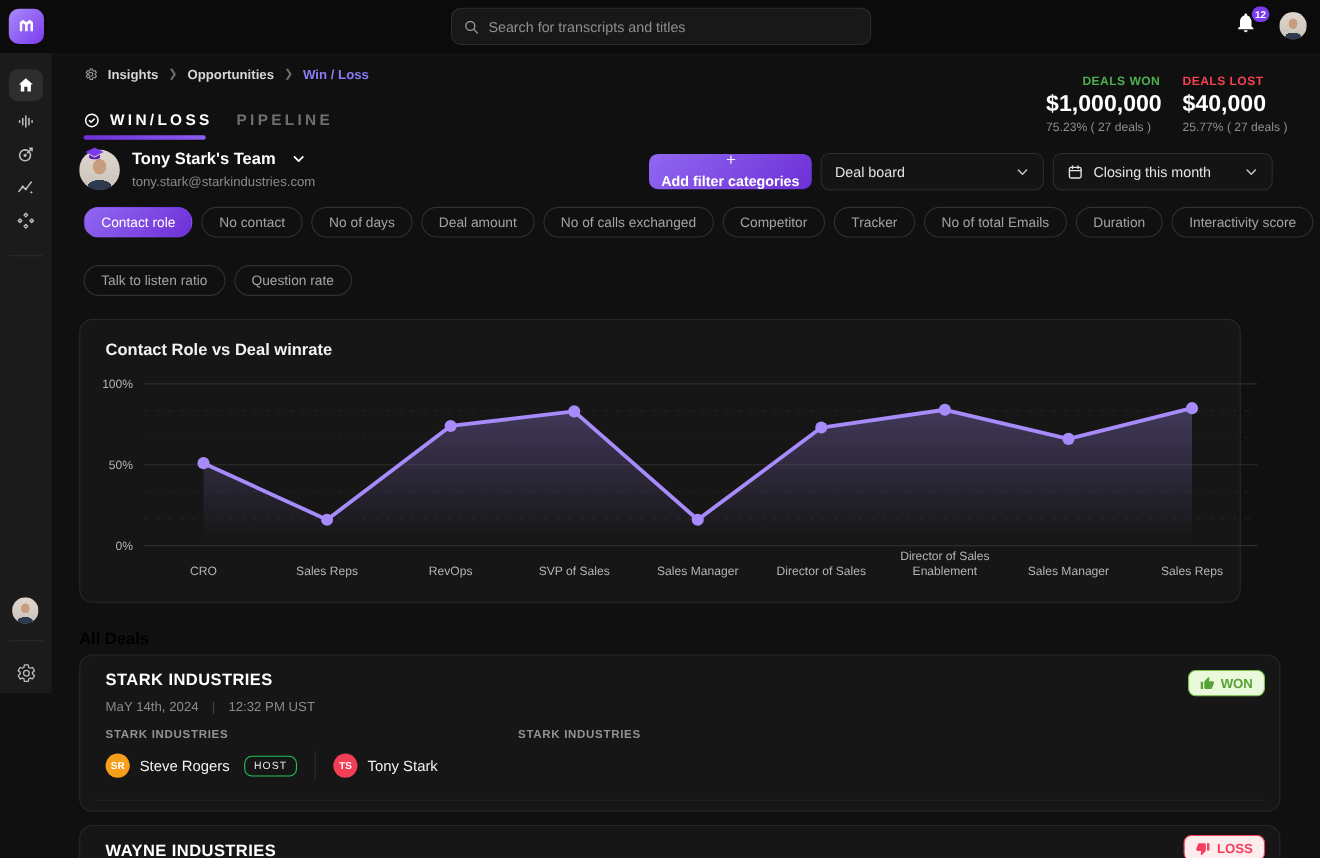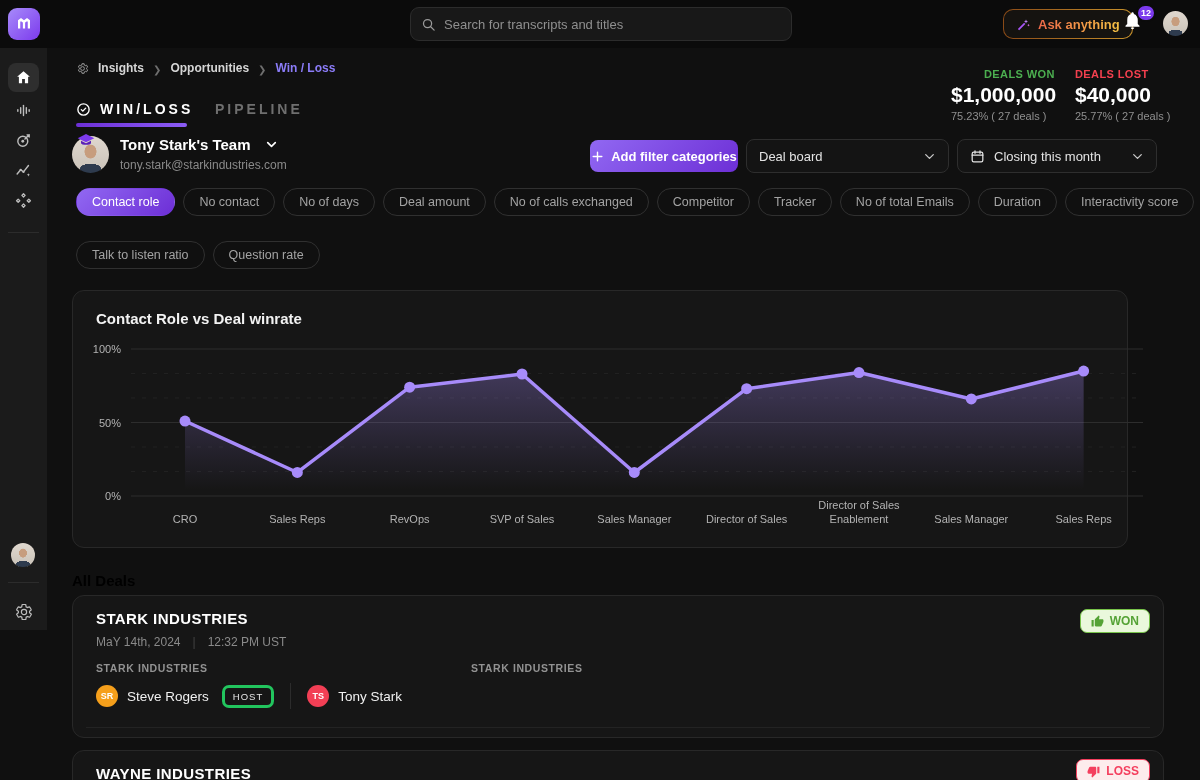--- a/index.html
+++ b/index.html
@@ -34,21 +34,21 @@
 
   
   .sidebar { position:absolute; top:48px; left:0; width:47px; height:582px; background:#1b1b1b; z-index:4; }
   .side-cell { position:absolute; left:8px; width:31px; height:29px; border-radius:8px;
     display:flex; align-items:center; justify-content:center; cursor:pointer; }
   .side-cell.active { background:#2e2e2e; }
   .side-divider { position:absolute; left:8px; width:31px; height:1px; background:#2c2c2c; }
   .sidebar .avatar-photo { position:absolute; left:11px; top:495px; width:24px; height:24px; cursor:pointer; }
 
   
-  .breadcrumb { position:absolute; top:61px; left:76px; display:flex; align-items:flex-end; gap:9px; font-size:12px; }
+  .breadcrumb { position:absolute; top:61px; left:76px; display:flex; align-items:flex-start; gap:9px; font-size:12px; }
   .crumb { color:#d6d6d6; font-weight:bold; cursor:pointer; }
   .crumb-sep { color:#6f6f6f; font-size:10px; }
   .crumb.current { color:#8b7cf8; }
   .tab { position:absolute; display:flex; align-items:center; gap:9px; cursor:pointer;
     font-size:14px; font-weight:bold; letter-spacing:3px; }
   .tab-winloss { top:101px; left:76px; color:#fff; }
   .tab-pipeline { top:101px; left:215px; color:#6f6f6f; }
   .tab-underline { position:absolute; top:123px; left:76px; width:111px; height:4px; border-radius:2px;
     background:linear-gradient(90deg,#6d2fd6,#8b5cf6); }
   .stat-col { position:absolute; top:68px; }
@@ -103,50 +103,40 @@
   .status-won { background:var(--won-bg); border:1px solid var(--won-border); color:var(--won-text); }
   .status-loss { background:var(--loss-bg); border:1px solid var(--loss-border); color:var(--loss-text); }
   .groups-row { position:absolute; top:66px; left:23px; right:23px; display:flex; }
   .p-group-0 { width:375px; } 
   .group-label { font-size:10.5px; font-weight:bold; letter-spacing:.6px; color:#929292; }
   .members { display:flex; align-items:center; margin-top:9px; }
   .member { display:flex; align-items:center; gap:9px; }
   .m-avatar { width:22px; height:22px; border-radius:50%; display:flex; align-items:center; justify-content:center;
     font-size:9px; font-weight:bold; }
   .m-name { font-size:13.5px; color:#f0f0f0; }
-  .host-pill { border:3px solid #22c55e; border-radius:7px; font-size:9.5px; letter-spacing:1px; color:#e6e6e6;
+  .host-pill { border:1px solid #22c55e; border-radius:7px; font-size:9.5px; letter-spacing:1px; color:#e6e6e6;
     padding:3px 8px; margin-left:4px; }
   .vsep { width:1px; height:26px; background:#2c2c2c; margin:0 16px; }
   .card-divider { position:absolute; left:13px; right:13px; top:131px; height:1px; background:#232323; }
 </style>
 </head>
 <body>
 
 <header class="topbar">
   <div class="logo">
     <svg width="18" height="18" viewBox="0 0 24 24">
       <path d="M4 18V7l4-3 4 3 4-3 4 3v11h-3v-9l-1-.8-2.5 1.9V18h-3v-7.9L8 8.2 7 9v9z" fill="#fff"></path>
     </svg>
   </div>
   <div class="search-wrap">
     <svg width="15" height="15" viewBox="0 0 24 24">
       <circle cx="10.5" cy="10.5" r="6.5" fill="none" stroke="#9a9a9a" stroke-width="2"></circle>
       <path d="M15.5 15.5L21 21" stroke="#9a9a9a" stroke-width="2" stroke-linecap="round"></path>
     </svg>
     <input type="text" placeholder="Search for transcripts and titles" style="">
-  </div>
-  <div class="ask-border">
-    <div class="ask-btn">
-      <svg width="15" height="15" viewBox="0 0 24 24">
-        <path d="M3 21l10-10 2 2L5 23z" fill="#a855f7" transform="translate(0,-2)"></path>
-        <path d="M16 4l1 2.3L19.3 7 17 8l-1 2.3L15 8l-2.3-1L15 6.3z" fill="#c084fc"></path>
-        <path d="M20 11l.6 1.4L22 13l-1.4.6L20 15l-.6-1.4L18 13l1.4-.6z" fill="#e879f9"></path>
-      </svg>
-      <span class="ask-label">Ask anything</span>
-    </div>
   </div>
   <div class="bell-wrap">
     <svg width="21" height="21" viewBox="0 0 24 24">
       <path d="M12 22c1.1 0 2-.9 2-2h-4c0 1.1.9 2 2 2zm6-6v-5c0-3.07-1.63-5.64-4.5-6.32V4c0-.83-.67-1.5-1.5-1.5s-1.5.67-1.5 1.5v.68C7.64 5.36 6 7.92 6 11v5l-2 2v1h16v-1l-2-2z" fill="#fff"></path>
     </svg>
     <span class="notif-badge">12</span>
   </div>
   <div class="avatar-photo"></div>
 </header>
 
@@ -248,21 +238,21 @@
     <div class="team-name">
       <span>Tony Stark's Team</span>
       <svg width="13" height="13" viewBox="0 0 24 24">
         <path d="M5 8.5l7 7 7-7" fill="none" stroke="#fff" stroke-width="3" stroke-linecap="round" stroke-linejoin="round"></path>
       </svg>
     </div>
     <div class="team-email">tony.stark@starkindustries.com</div>
   </div>
 </div>
 
-<button class="btn-add-filter" style="border:none;font-family:inherit;">
+<button class="btn-add-filter" style="border:none;font-family:inherit;flex-direction:column;">
   <svg width="13" height="13" viewBox="0 0 24 24">
     <path d="M12 4v16M4 12h16" stroke="#fff" stroke-width="2.6" stroke-linecap="round"></path>
   </svg>
   <span>Add filter categories</span>
 </button>
 
 <div class="select select-dealboard">
   <span>Deal board</span>
   <span class="spacer"></span>
   <svg width="13" height="13" viewBox="0 0 24 24">

